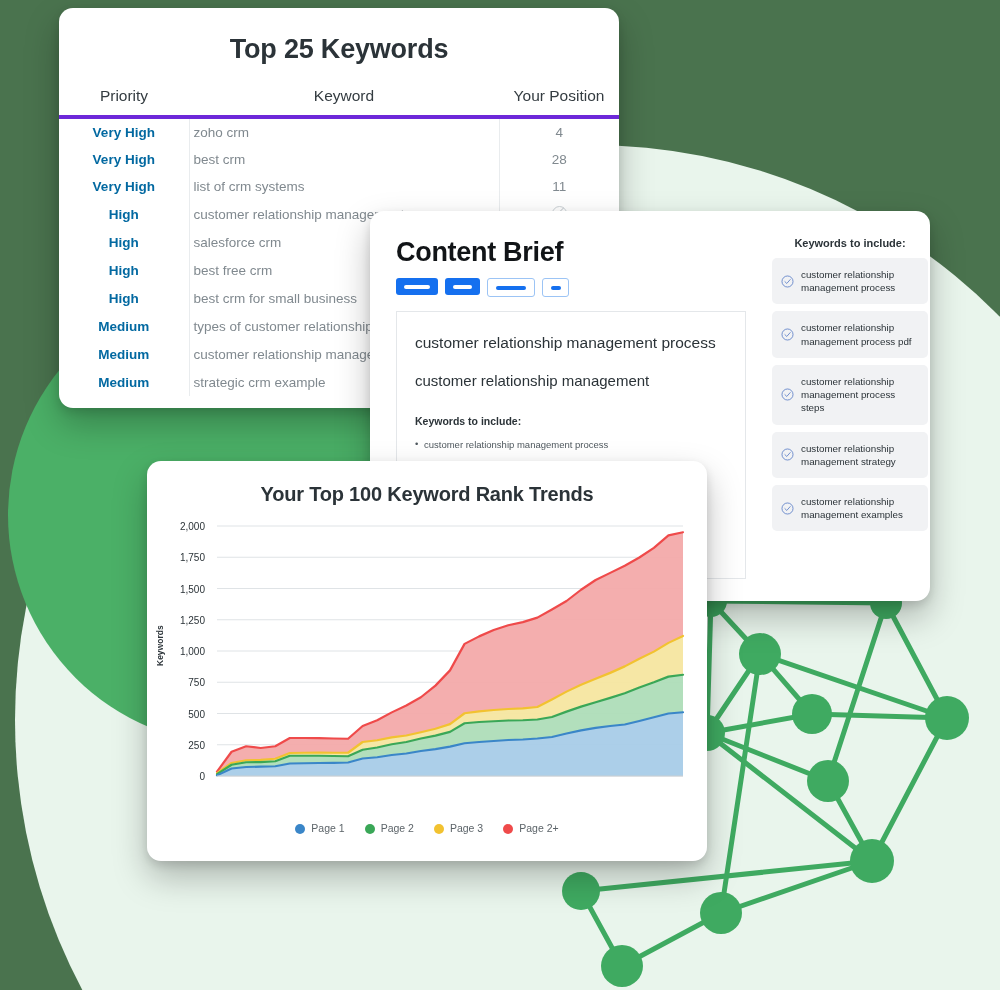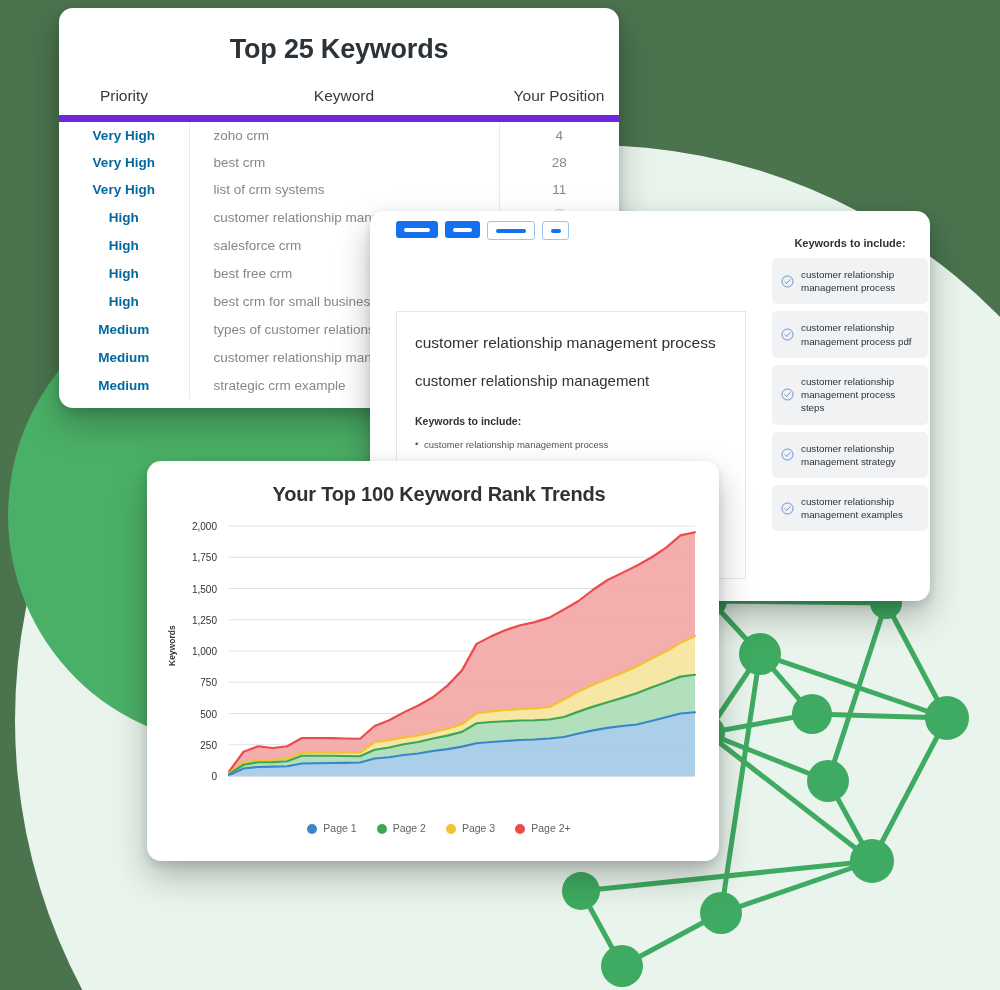--- a/index.html
+++ b/index.html
@@ -32,29 +32,29 @@
 
   
   #kw-card{left:59px;top:8px;width:560px;height:400px;}
   .kw-title{
     text-align:center;font-size:27px;font-weight:bold;color:#2b3338;
     margin:26px 0 22px 0;letter-spacing:-.2px;
   }
   table.kw{width:100%;border-collapse:collapse;table-layout:fixed;}
   table.kw th{
     font-size:15.5px;font-weight:normal;color:#343c41;padding:0 0 10px 0;
-    border-bottom:7px solid #6d28d9;
+    border-bottom:4px solid #6d28d9;
   }
   table.kw th.c1{width:130px;}
   table.kw th.c2{width:310px;}
   table.kw th.c3{width:120px;}
   table.kw td{padding:6px 0;font-size:13.5px;color:#0369a1;}
   table.kw td.pri{text-align:center;font-weight:bold;font-size:13.5px;}
   table.kw td.kwd{
-    padding-left:24px;color:#80898f;border-left:1px solid #e9ecee;
+    padding-left:4px;color:#80898f;border-left:1px solid #e9ecee;
     white-space:nowrap;overflow:hidden;
   }
   table.kw td.pos{text-align:center;color:#80898f;border-left:1px solid #e9ecee;}
   .p-veryhigh{color:#f8423c;}
   .p-high{color:#f8423c;}
   .p-medium{color:#f5a623;}
   .noval{display:inline-block;width:13px;height:13px;border-radius:50%;
     border:1.3px solid #ccd2d6;position:relative;vertical-align:-2px;}
   .noval:before{content:"";position:absolute;left:-1px;top:5px;width:14px;height:1.3px;
     background:#ccd2d6;transform:rotate(-45deg);transform-origin:center;}
@@ -90,21 +90,21 @@
   }
   .kti-list{position:absolute;left:402px;top:47px;width:156px;}
   .kti-item{
     background:#f1f2f4;border-radius:5px;margin-bottom:7px;
     display:flex;align-items:center;gap:7px;padding:10px 9px;box-sizing:border-box;
   }
   .kti-item .txt{font-size:9.8px;line-height:1.35;color:#2b3338;}
   .check{flex:0 0 auto;width:13px;height:13px;}
 
   
-  #chart-card{left:147px;top:461px;width:560px;height:400px;padding-left:12px;}
+  #chart-card{left:147px;top:461px;width:560px;height:400px;}
   .ch-title{
     text-align:center;font-size:20px;font-weight:bold;color:#2b3338;
     margin:22px 0 0 0;letter-spacing:-.2px;
   }
   .ch-wrap{position:relative;width:560px;height:300px;margin-top:12px;}
   .ch-ylabel{
     position:absolute;left:8px;top:148px;font-size:8.5px;font-weight:bold;color:#2b3338;
     transform:rotate(-90deg);transform-origin:left top;white-space:nowrap;
   }
   .ch-svg{position:absolute;left:0;top:0;}
@@ -215,20 +215,21 @@
           <tr>
             <td class="pri p-medium">Medium</td>
             <td class="kwd">strategic crm example</td>
             <td class="pos"><span class="noval"></span></td>
           </tr>
         </tbody>
     </table>
   </div>
 
   <div class="card" id="cb-card">
+    <div class="cb-title">Content Brief</div>
     <div class="cb-btns" id="cb-btns">
         <div class="cb-btn solid" style="width: 42px;">
           <div class="bar" style="width: 26px;"></div>
         </div>
         <div class="cb-btn solid" style="width: 35px;">
           <div class="bar" style="width: 19px;"></div>
         </div>
         <div class="cb-btn outline" style="width: 46px;">
           <div class="bar" style="width: 30px;"></div>
         </div>

